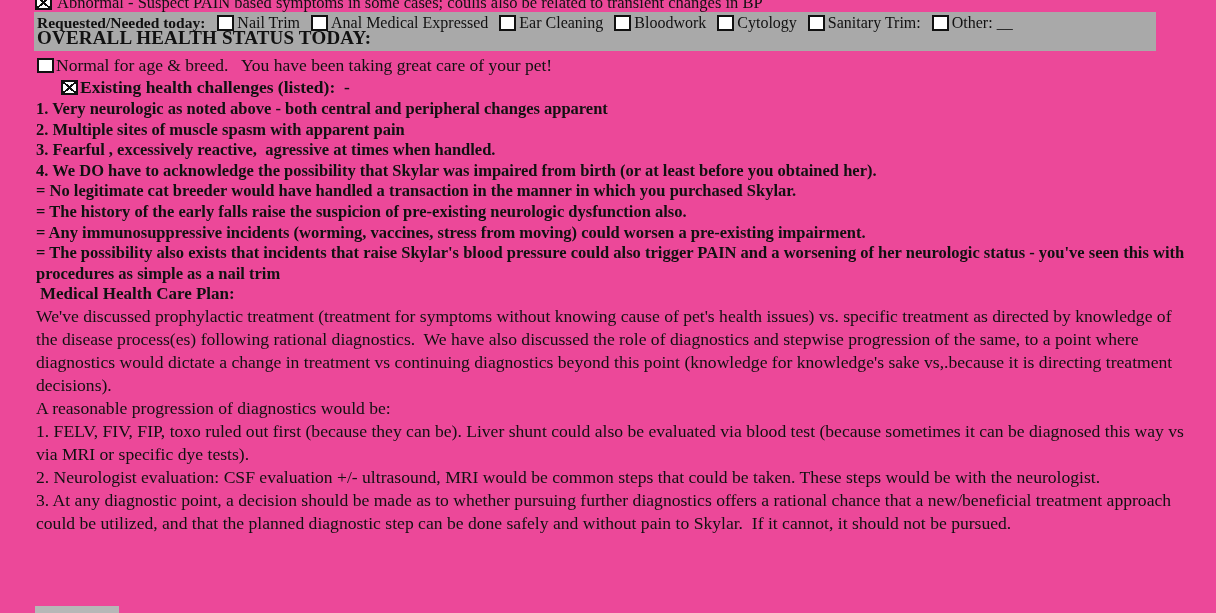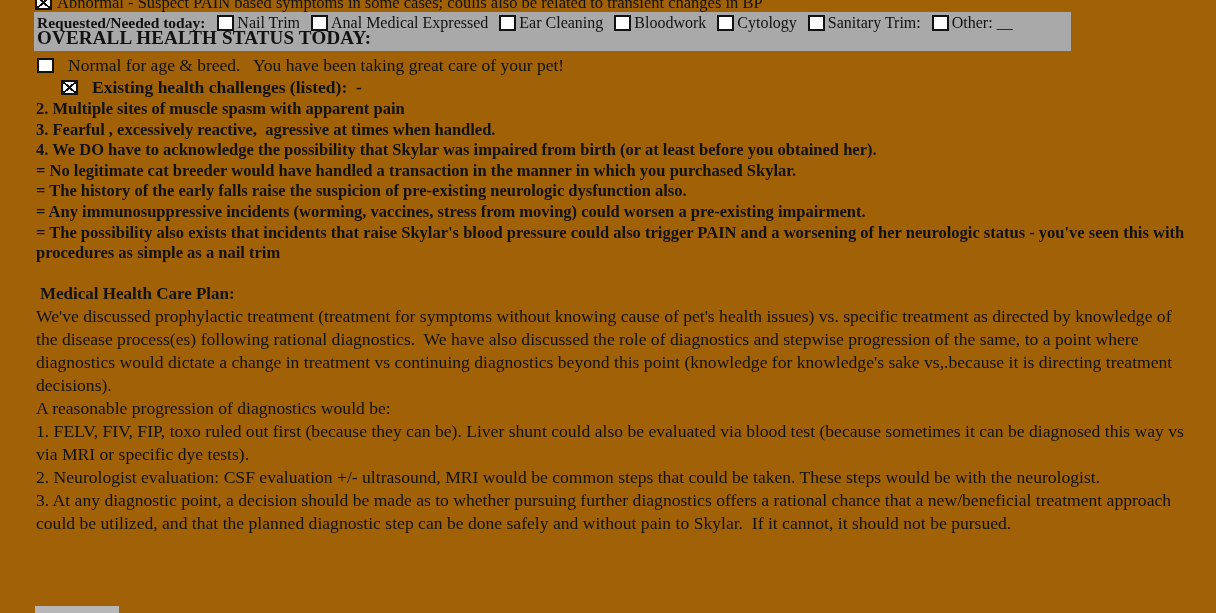--- a/index.html
+++ b/index.html
@@ -4,21 +4,21 @@
 <style>
   * { box-sizing: border-box; }
   html, body { margin: 0; padding: 0; }
   body {
     width: 1216px; height: 613px;
     background: #ffffff;
     font-family: "Liberation Serif", "DejaVu Serif", serif;
     color: #111111;
     overflow: hidden;
   }
-  .page { position: relative; width: 1216px; height: 613px; overflow: hidden; background: #a16207; }
+  .page { position: relative; width: 1216px; height: 613px; overflow: hidden; background: #ec4899; }
 
   
   .cb {
     display: inline-block; flex: none;
     width: 17px; height: 16px;
     border: 2px solid #111; background: #fff;
     position: relative;
   }
   .cb.checked::before {
     content: ""; position: absolute; inset: -1px;
@@ -31,42 +31,42 @@
   .topline {
     position: absolute; top: -6px; left: 35px;
     display: flex; align-items: flex-start; gap: 5px;
     font-size: 16.5px; line-height: 18px; white-space: pre-wrap;
   }
   .topline .cb { margin-top: 1px; height: 15px; }
 
   
   .band {
     position: absolute; left: 34px; top: 12px;
-    width: 1037px; height: 39px;
+    width: 1122px; height: 39px;
     background: #a9a9a9;
     font-family: Liberation Serif, serif;
   }
   .req-row {
     position: absolute; left: 3px; top: 1px; height: 20px;
     display: flex; align-items: center;
     font-size: 16px; white-space: pre;
   }
   .req-label { font-weight: bold; font-size: 15.5px; margin-right: 12px; }
   .req-item { display: flex; align-items: center; margin-right: 11px; text-align: right; }
   .req-item .cb { margin-right: 3px; }
   .overall-heading {
     position: absolute; left: 3px; top: 15px;
     font-weight: bold; font-size: 19px; letter-spacing: 0.2px;
     white-space: pre;
   }
 
   
   .option-row {
     position: absolute; left: 37px;
-    display: flex; align-items: center; gap: 14px;
+    display: flex; align-items: center; gap: 2px;
     white-space: pre-wrap;
   }
   .option-row.normal { top: 55px; font-size: 17.5px; }
   .option-row.existing { top: 77px; font-weight: bold; font-size: 17.5px; padding-left: 24px; }
   .option-row .cb { height: 15px; }
 
   
   .challenges {
     position: absolute; left: 36px; top: 99px; width: 1158px;
     font-weight: bold; font-size: 16.5px; line-height: 20.6px;
@@ -139,20 +139,21 @@
     <span class="cb"></span>
     <span>Normal for age &amp; breed.   You have been taking great care of your pet!</span>
   </div>
 
   <div class="option-row existing">
     <span class="cb checked"></span>
     <span>Existing health challenges (listed):  -</span>
   </div>
 
   <div class="challenges">
+    <div class="challenge-line">1. Very neurologic as noted above - both central and peripheral changes apparent</div>
     <div class="challenge-line">2. Multiple sites of muscle spasm with apparent pain</div>
     <div class="challenge-line">3. Fearful , excessively reactive,  agressive at times when handled.</div>
     <div class="challenge-line">4. We DO have to acknowledge the possibility that Skylar was impaired from birth (or at least before you obtained her).</div>
     <div class="challenge-line">= No legitimate cat breeder would have handled a transaction in the manner in which you purchased Skylar.</div>
     <div class="challenge-line">= The history of the early falls raise the suspicion of pre-existing neurologic dysfunction also.</div>
     <div class="challenge-line">= Any immunosuppressive incidents (worming, vaccines, stress from moving) could worsen a pre-existing impairment.</div>
     <div class="challenge-line">= The possibility also exists that incidents that raise Skylar's blood pressure could also trigger PAIN and a worsening of her neurologic status - you've seen this with procedures as simple as a nail trim</div>
   </div>
 
   <div class="plan-heading">Medical Health Care Plan:</div>

